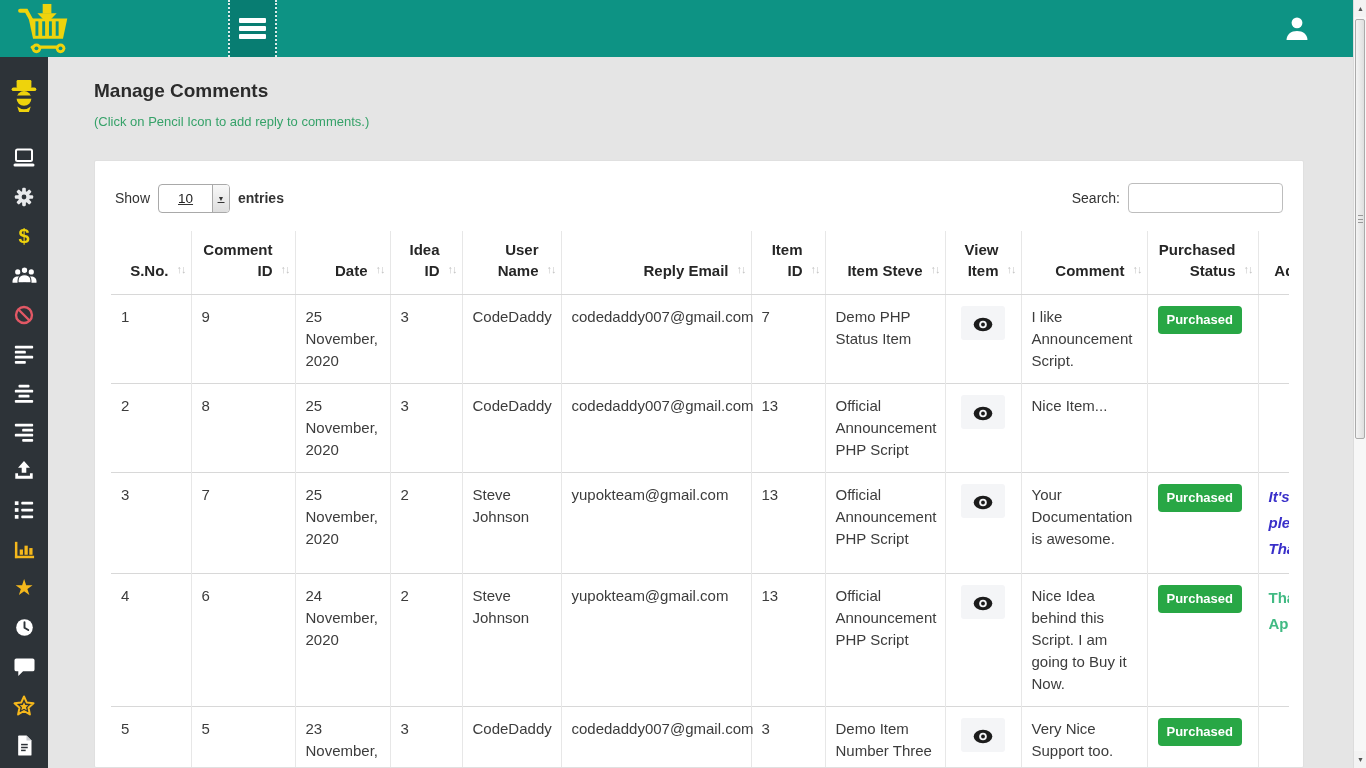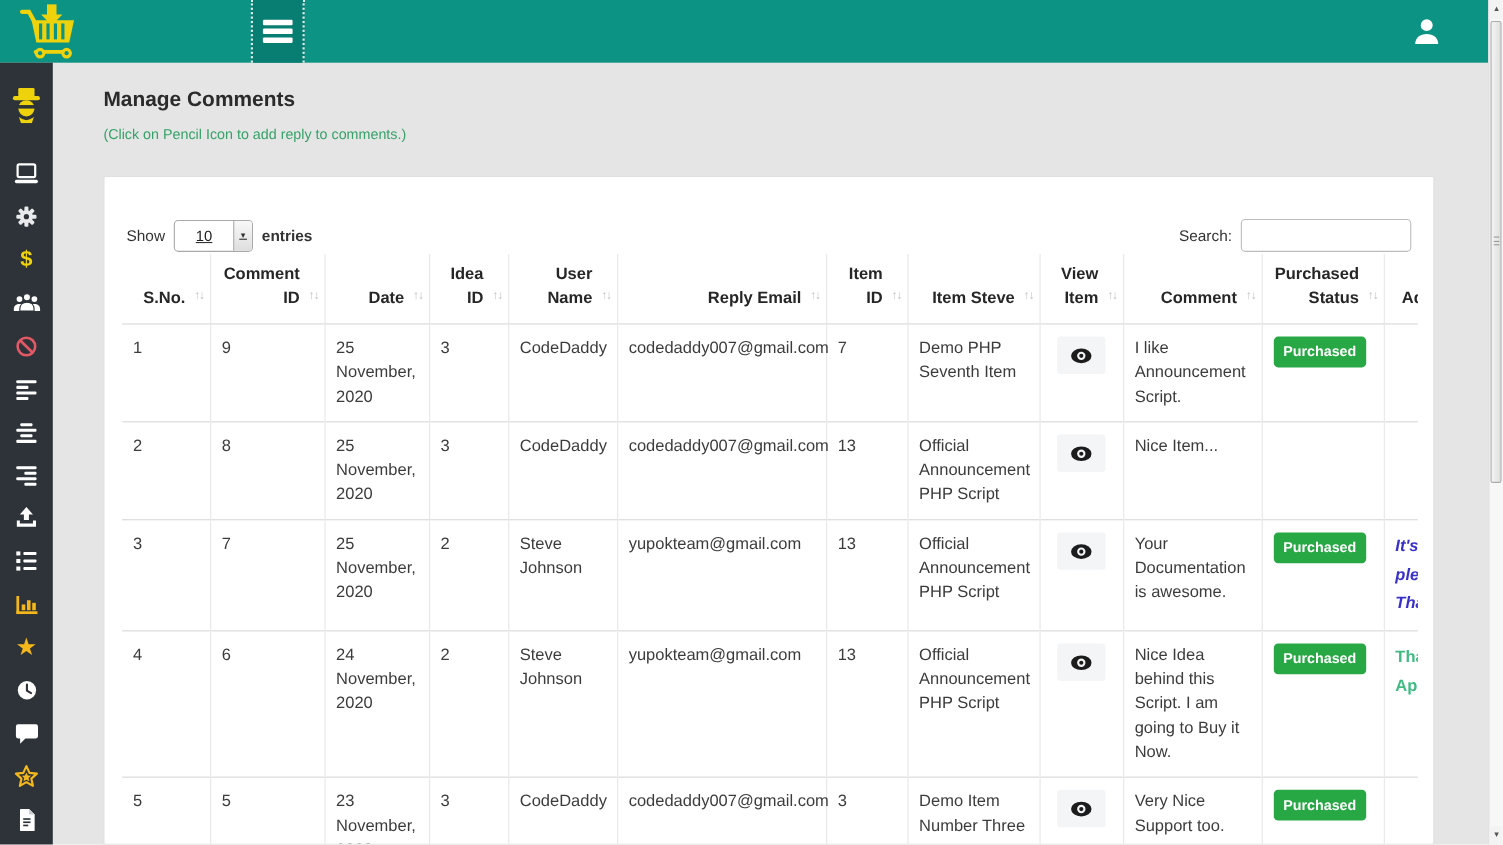--- a/index.html
+++ b/index.html
@@ -33,21 +33,21 @@
   .side-item.big { height:36px; }
   .dollar-glyph { color:#eed30c; font-size:20px; font-weight:bold; line-height:1; }
   .star-glyph { color:#f5b81c; font-size:22px; line-height:1; }
 
   
   .page-title { position:absolute; left:94px; top:80px; font-size:19px; font-weight:bold; color:#2b2b2b; }
   .page-subtitle { position:absolute; left:94px; top:114px; font-size:13px; color:#36a269; }
 
   
   .card { position:absolute; left:94px; top:160px; width:1210px; height:608px; background:#fff; border:1px solid #e0e0e0; border-radius:2px; overflow:hidden; }
-  .controls { position:absolute; left:20px; right:20px; top:38px; height:30px; display:flex; align-items:center; font-size:14px; color:#333; }
+  .controls { position:absolute; left:20px; right:20px; top:22px; height:30px; display:flex; align-items:center; font-size:14px; color:#333; }
   .show-label { margin-right:8px; }
   .entries-label { margin-left:8px;font-weight:bold; }
   .length-select { width:72px; height:29px; border:1px solid #a9a9a9; border-radius:4px; background:#fff; display:flex; overflow:hidden; cursor:pointer;text-decoration:underline; }
   .length-select .value { flex:1; display:flex; align-items:center; justify-content:center; font-size:13.5px; color:#222; }
   .length-select .arrow-box { width:17px; border-left:1px solid #a9a9a9; background:linear-gradient(#f8f8f8,#dedede); display:flex; align-items:center; justify-content:center; font-size:7px; color:#333; }
   .spacer { flex:1; }
   .search-label { margin-right:8px; }
   .search-input { width:155px; height:30px; border:1px solid #bdbdbd; border-radius:4px; background:#fff; font-size:14px; padding:0 8px; outline:none; font-family:"Liberation Sans",sans-serif; }
 
   
@@ -290,21 +290,21 @@
           </thead>
         <tbody>
             <tr>
               <td>1</td>
               <td>9</td>
               <td>25 November, 2020</td>
               <td>3</td>
               <td>CodeDaddy</td>
               <td>codedaddy007@gmail.com</td>
               <td>7</td>
-              <td>Demo PHP Seventh Item</td>
+              <td>Demo PHP Status Item</td>
               <td class="center"><div class="eye-btn"><svg width="20" height="15" viewBox="0 0 20 15">
                     <ellipse cx="10" cy="7.5" rx="9.3" ry="6.7" fill="#1c1c1c"></ellipse>
                     <circle cx="10" cy="7.5" r="3.8" fill="#f4f5f7"></circle>
                     <circle cx="10" cy="7.5" r="1.9" fill="#1c1c1c"></circle>
                   </svg></div></td>
               <td>I like Announcement Script.</td>
               <td><span class="badge">Purchased</span></td>
               <td class="reply"></td>
             </tr>
             <tr>

